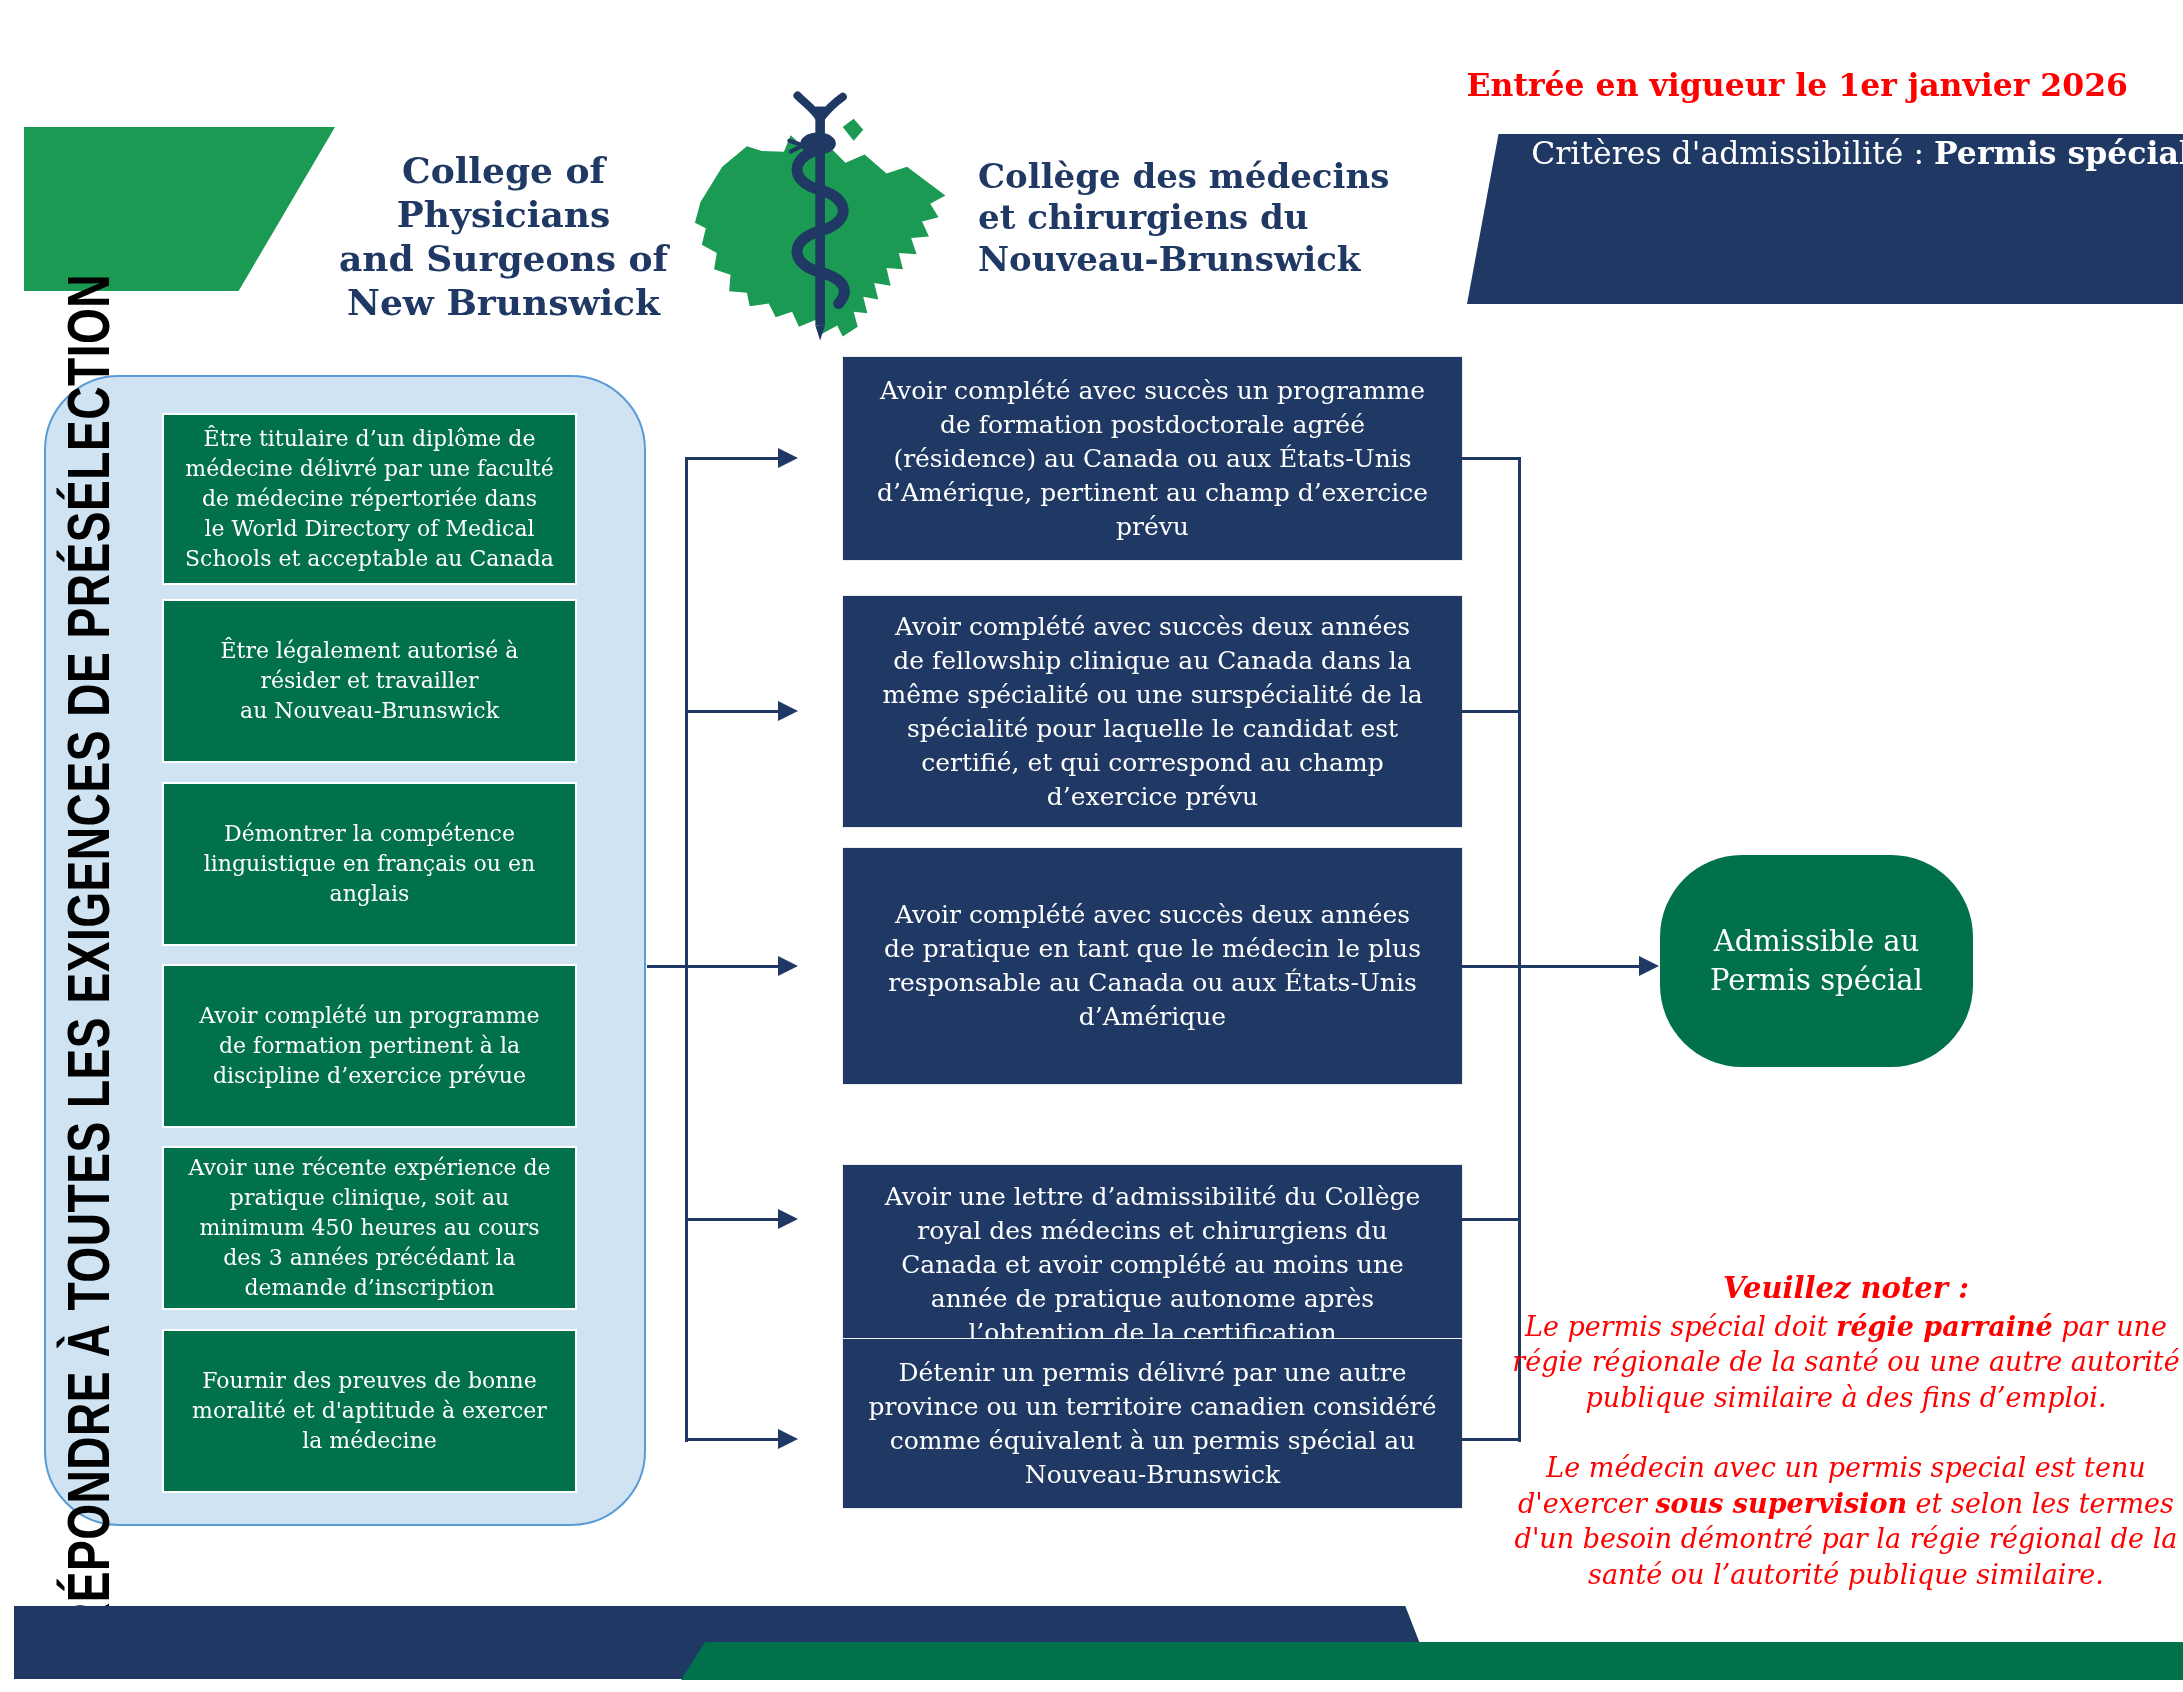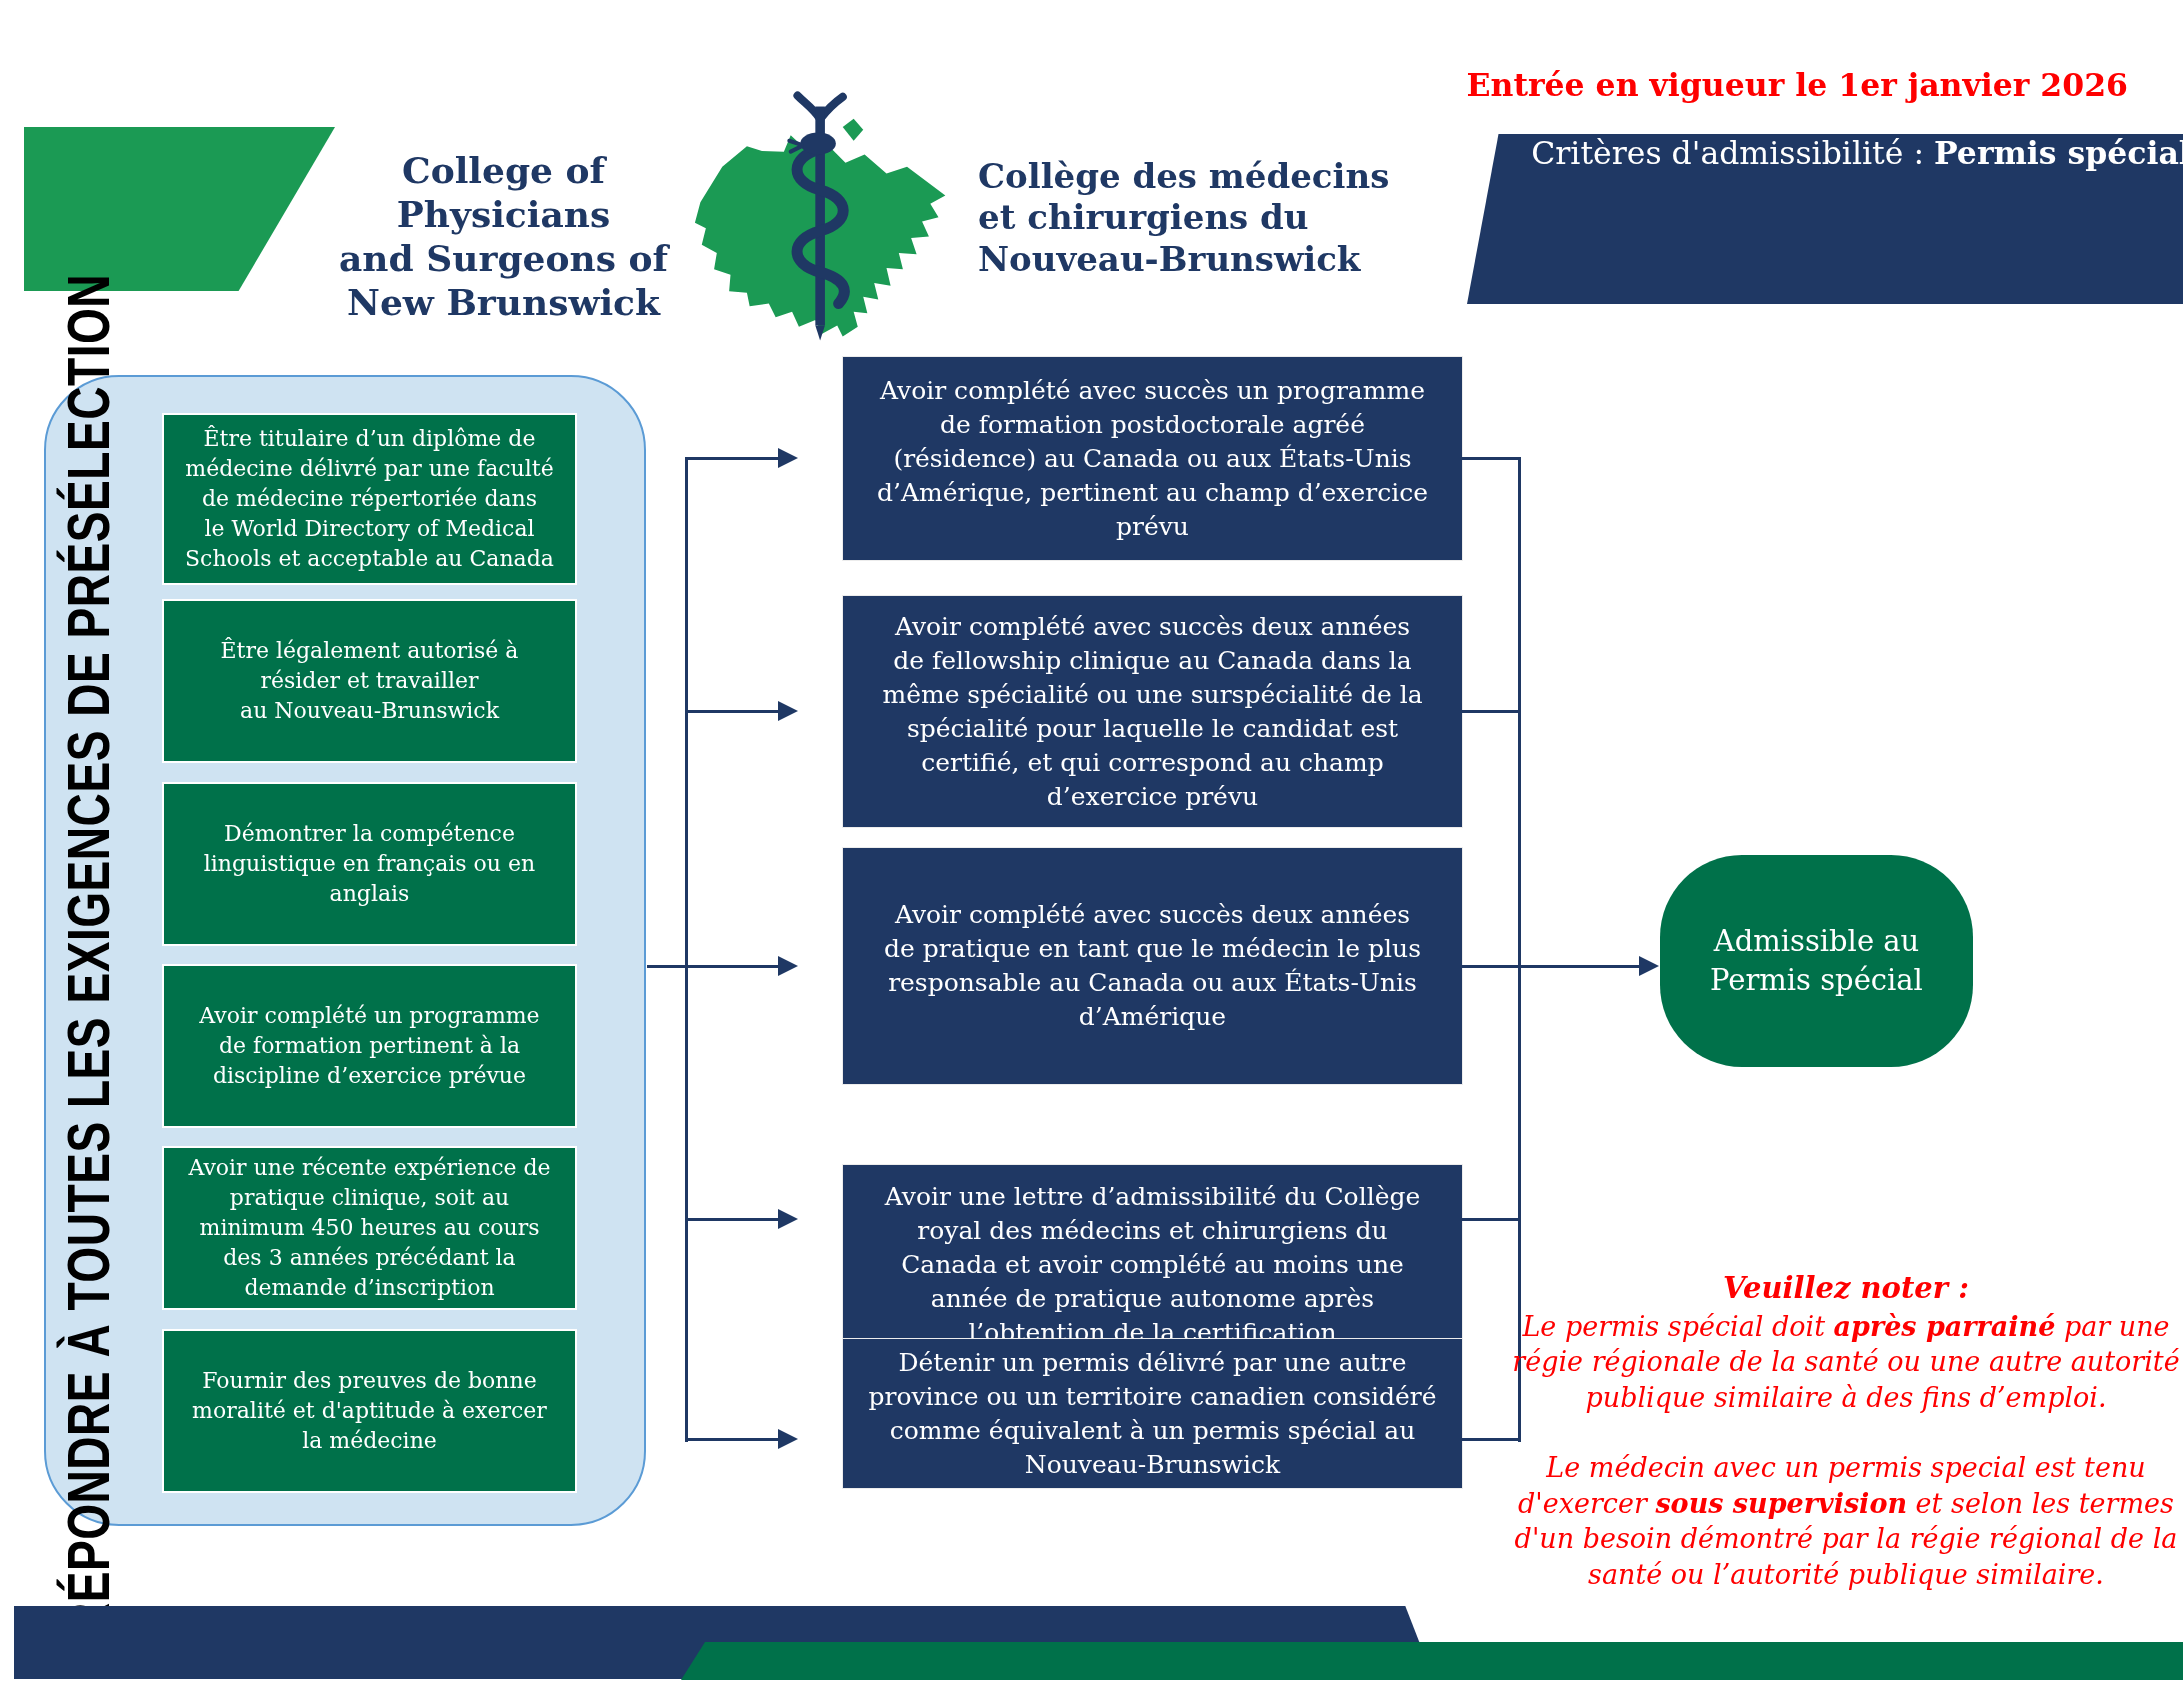--- a/index.html
+++ b/index.html
@@ -50,21 +50,21 @@
   .gb6{top:1329px;height:164px;}
 
   
   .navy-box{position:absolute;left:798px;width:621px;background:var(--navy);
     border:1.4px solid #ececec;display:flex;align-items:center;justify-content:center;
     color:#fff;font-size:25px;line-height:1.36;text-align:center;padding:5.5px 8.2px;margin-left:44px;}
   .nb1{top:356px;height:205px;}
   .nb2{top:595px;height:233px;}
   .nb3{top:847px;height:238px;}
   .nb4{top:1164px;height:201px;}
-  .nb5{top:1338px;height:151px;}
+  .nb5{top:1338px;height:171px;}
 
   
   .line{position:absolute;background:var(--navy);}
   .arrowhead{position:absolute;width:0;height:0;border-top:10.3px solid transparent;
     border-bottom:10.3px solid transparent;border-left:20.5px solid var(--navy);}
 
   
   .pill{position:absolute;left:1660px;top:855px;width:313px;height:212px;border-radius:82px;
     background:var(--green-dark);display:flex;align-items:center;justify-content:center;
     color:#fff;font-size:29px;line-height:1.35;text-align:center;}
@@ -186,21 +186,21 @@
   <div class="line" style="left:1420px;top:1438px;width:101px;height:2.7px;"></div>
   <div class="line" style="left:1518px;top:457px;width:2.7px;height:985px;"></div>
   <div class="line" style="left:1420px;top:965px;width:219px;height:2.7px;"></div>
   <div class="arrowhead" style="left:1639px;top:956px;"></div>
 
   <div class="pill ws">Admissible au
 Permis spécial</div>
 
   <div class="notes">
     <div class="title">Veuillez noter :</div>
-    <p><span>Le permis spécial doit </span><b>après parrainé</b><span> par une régie régionale de la santé ou une autre autorité publique similaire à des fins d’emploi.</span></p>
+    <p><span>Le permis spécial doit </span><b>régie parrainé</b><span> par une régie régionale de la santé ou une autre autorité publique similaire à des fins d’emploi.</span></p>
     <div class="spacer"></div>
     <p><span>Le médecin avec un permis special est tenu d'exercer </span><b>sous supervision</b><span> et selon les termes d'un besoin démontré par la régie régional de la santé ou l’autorité publique similaire.</span></p>
   </div>
 
   <div class="band-navy"></div>
   <div class="band-green"></div>
 
 </div>
 
 

